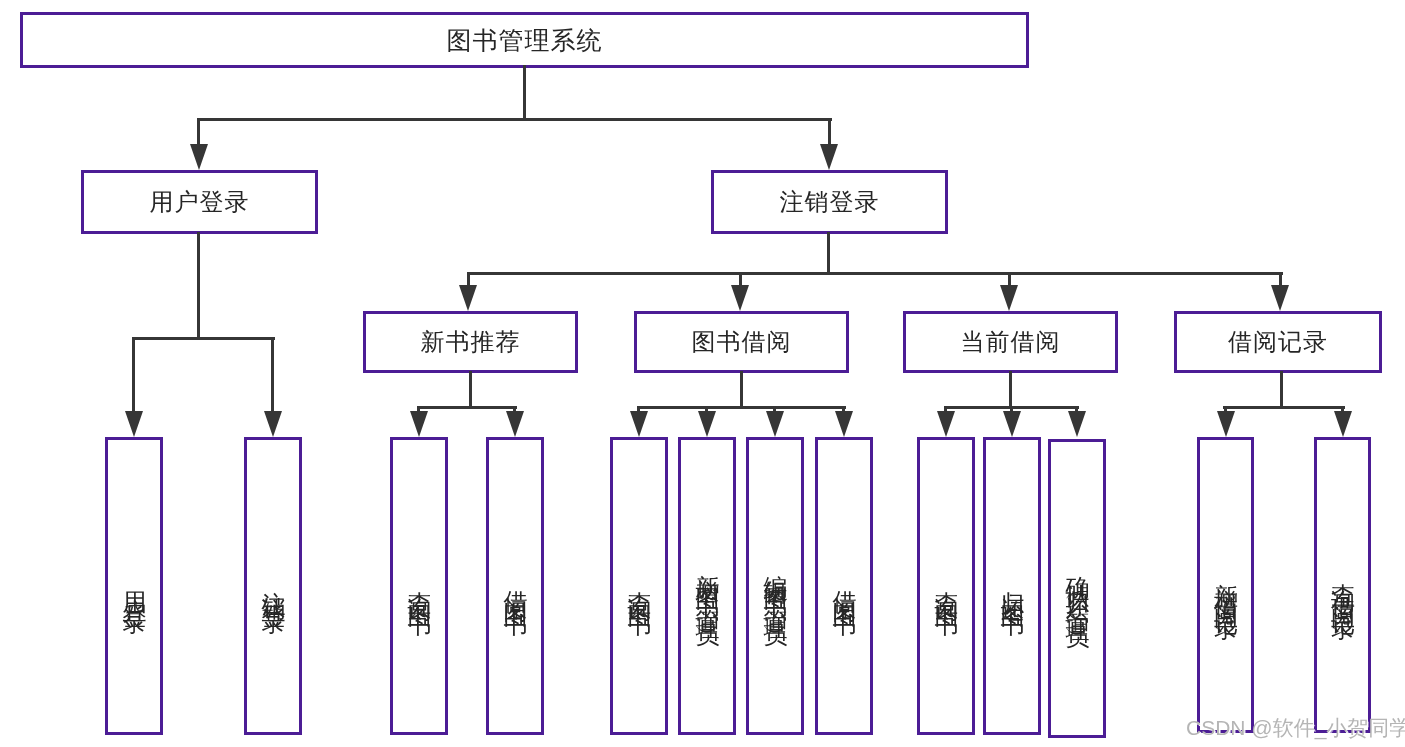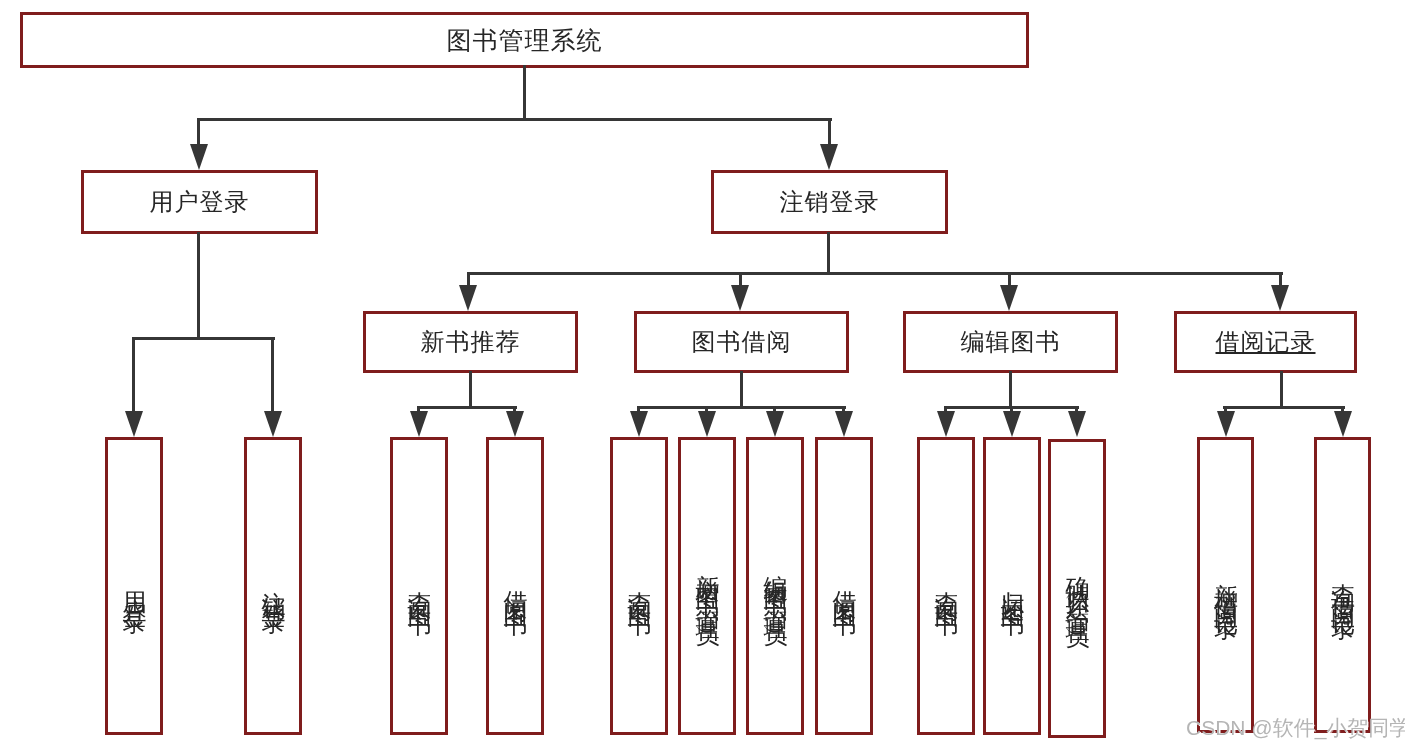--- a/index.html
+++ b/index.html
@@ -1,21 +1,21 @@
 <!DOCTYPE html>
 <html><head>
 <meta charset="utf-8">
 <style>
   html,body{margin:0;padding:0;background:#ffffff;}
   #canvas{
     position:relative;width:1405px;height:747px;background:#ffffff;overflow:hidden;
     font-family:"Liberation Sans",sans-serif;color:#262626;
   }
   .box{
-    position:absolute;box-sizing:border-box;border:3px solid #7f1d1d;background:#ffffff;
+    position:absolute;box-sizing:border-box;border:3px solid #4c1d95;background:#ffffff;
     display:flex;align-items:center;justify-content:center;text-align:left;
   }
   .hbox{font-size:24px;letter-spacing:1px;}
   .rootbox{font-size:25px;letter-spacing:1px;}
   .vbox span{
     writing-mode:vertical-rl;text-orientation:mixed;
     font-size:24px;letter-spacing:7px;line-height:1.2;
   }
   .hline,.vline{position:absolute;background:#363636;}
   .hline{height:3px;}
@@ -72,23 +72,23 @@
   <div class="arrow" style="left:1000px;top:285px;"></div>
   <div class="arrow" style="left:1271px;top:285px;"></div>
 
   <div class="box hbox" style="left:363px;top:311px;width:215px;height:62px;">
     <span>新书推荐</span>
   </div>
   <div class="box hbox" style="left:634px;top:311px;width:215px;height:62px;">
     <span>图书借阅</span>
   </div>
   <div class="box hbox" style="left:903px;top:311px;width:215px;height:62px;">
-    <span>编辑图书</span>
+    <span>当前借阅</span>
   </div>
-  <div class="box hbox" style="left:1174px;top:311px;width:183px;height:62px;text-decoration:underline;">
+  <div class="box hbox" style="left:1174px;top:311px;width:208px;height:62px;">
     <span>借阅记录</span>
   </div>
 
   <div class="vline" style="left:469px;top:371px;height:38px;"></div>
   <div class="hline" style="left:417px;top:406px;width:100px;"></div>
   <div class="vline" style="left:417px;top:408px;height:8px;"></div>
   <div class="vline" style="left:513px;top:408px;height:8px;"></div>
   <div class="arrow" style="left:410px;top:411px;"></div>
   <div class="arrow" style="left:506px;top:411px;"></div>
 

